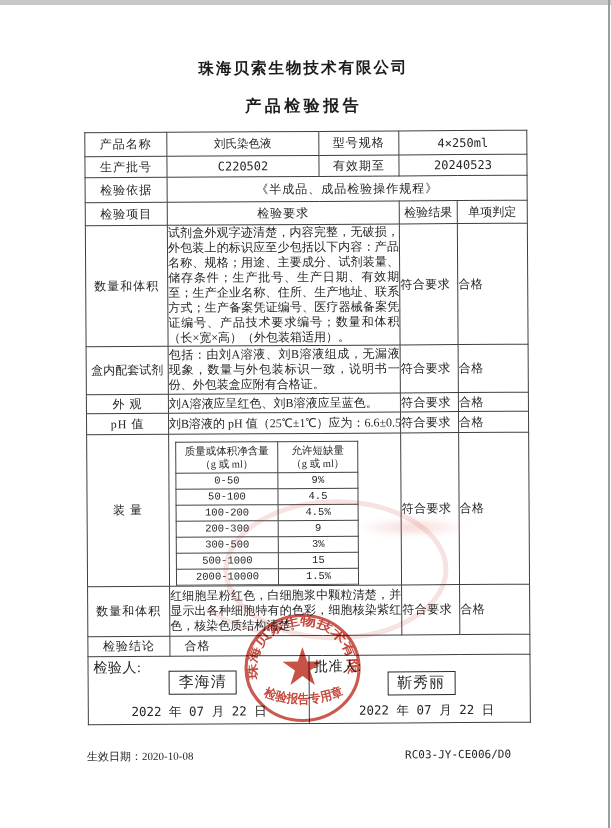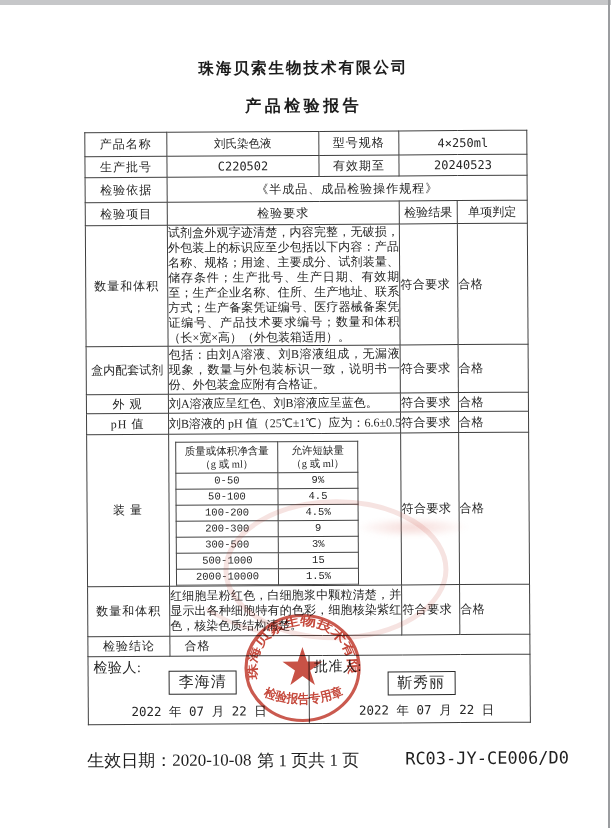--- a/index.html
+++ b/index.html
@@ -37,21 +37,21 @@
   .sigcell{position:relative;height:67px;}
   .sig-half{position:absolute;top:0;height:100%;width:50%;}
   .sig-left{left:0;}
   .sig-right{right:0;border-left:1px solid #404040;}
   .sig-label{position:absolute;top:2px;left:5px;font-size:14px;letter-spacing:0.5px;}
   .name-box{position:absolute;border:1.5px solid #2a2a2a;padding:1px 9px 2px 9px;
     font-size:15px;letter-spacing:1px;background:rgba(255,255,255,0.0);}
   .sig-date{position:absolute;bottom:3px;left:0;width:100%;text-align:center;
     font-size:12.5px;font-family:"DejaVu Sans Mono", monospace;}
 
-  .footer-item{position:absolute;font-size:17px;color:#1f1f1f;}
+  .footer-item{position:absolute;font-size:11px;color:#1f1f1f;}
   .f-mono{font-family:"DejaVu Sans Mono", monospace;}
 
   .stamp{position:absolute;left:240px;top:611px;width:122px;height:116px;
     mix-blend-mode:multiply;opacity:0.92;z-index:5;}
   .artifact{position:absolute;left:150px;top:490px;width:320px;height:160px;
     z-index:2;pointer-events:none;}
   .smudge{position:absolute;left:356px;top:518px;width:112px;height:20px;z-index:2;
     background:radial-gradient(ellipse at center, rgba(222,120,110,0.28), rgba(222,120,110,0.0) 70%);
     filter:blur(2px);}
 </style>
@@ -216,16 +216,15 @@
     <polygon opacity="0.95" fill="#c0392b" points="61,36 56.3,50.5 41.0,50.5 53.4,59.5 48.7,74.0 61,65 73.3,74.0 68.6,59.5 81.0,50.5 65.7,50.5"></polygon>
     <text fill="#c0392b" font-size="11.5" font-weight="bold" font-family="Liberation Serif, serif">
       <textPath href="#arcTop" startOffset="2" textLength="188" lengthAdjust="spacingAndGlyphs">珠海贝索生物技术有限公司</textPath>
     </text>
     <text fill="#c0392b" font-size="12.5" font-weight="bold" font-family="Liberation Serif, serif">
       <textPath href="#arcBot" startOffset="1" textLength="82" lengthAdjust="spacingAndGlyphs">检验报告专用章</textPath>
     </text>
   </svg>
 
   <div class="footer-item" style="left:85px;top:748px;">生效日期：2020-10-08</div>
-  <div class="footer-item" style="left:226px;top:749px;width:160px;text-align:center;">第 1 页共 1 页</div>
   <div class="footer-item f-mono" style="left:403px;top:749px;text-align:right;">RC03-JY-CE006/D0</div>
 
 </div>
 
 </body></html>

